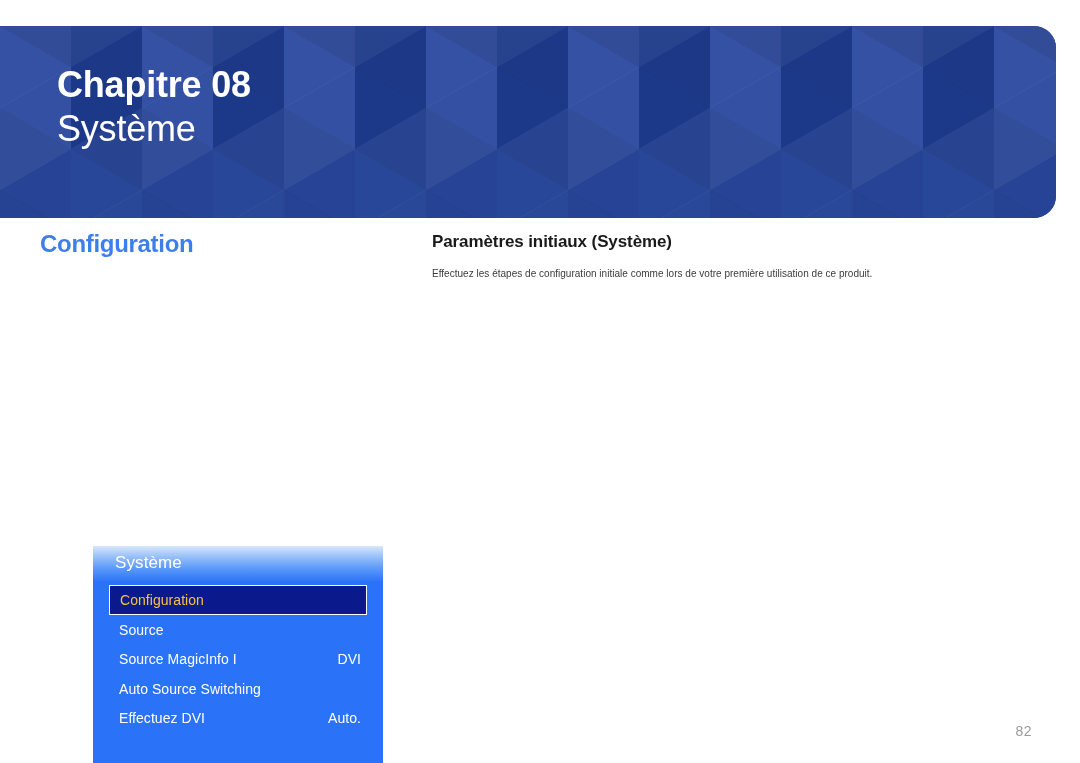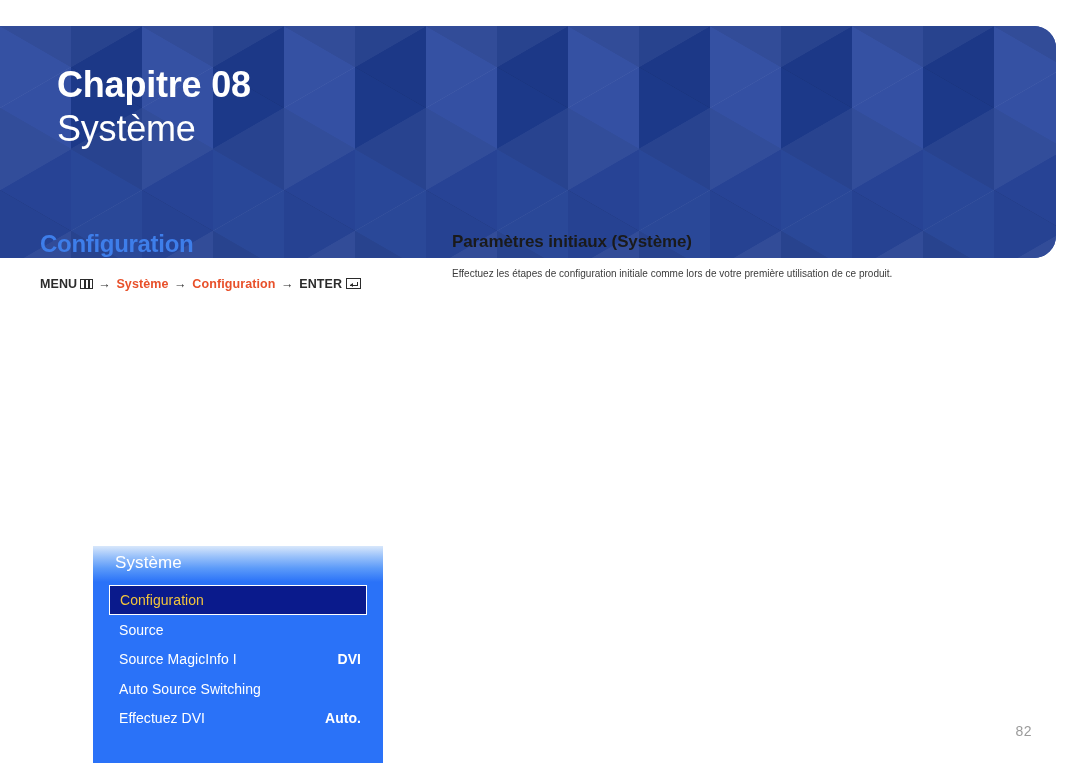--- a/index.html
+++ b/index.html
@@ -19,21 +19,21 @@
     height: 763px;
     background: #ffffff;
   }
 
   
   .banner {
     position: absolute;
     left: 0;
     top: 26px;
     width: 1056px;
-    height: 232px;
+    height: 192px;
     background-color: #20409a;
     border-top-right-radius: 22px;
     border-bottom-right-radius: 22px;
     overflow: hidden;
     padding-left: 8px;
   }
 
   
   .banner-pattern {
     position: absolute;
@@ -197,36 +197,35 @@
     font-size: 14px;
     color: #ffffff;
     letter-spacing: 0.05px;
     white-space: nowrap;
   }
   .osd-row .val {
     font-size: 14px;
     color: #ffffff;
     letter-spacing: 0.05px;
     white-space: nowrap;
-    font-weight: bold;
   }
   .osd-row.selected {
     margin: 0 16px;
     padding-left: 10px;
     padding-right: 8px;
     background: #0a1a8c;
     border: 1.6px solid #ffffff;
     height: 30px;
   }
   .osd-row.selected .lbl { color: #f2c43c; }
 
   
   .right-col {
     position: absolute;
-    left: 452px;
+    left: 432px;
     top: 232px;
     width: 570px;
   }
   .right-heading {
     font-size: 17px;
     font-weight: 700;
     color: #1a1a1a;
     letter-spacing: -0.1px;
     line-height: 1.2;
   }
@@ -260,28 +259,20 @@
     <div class="banner-text">
       <span class="banner-chapter">Chapitre 08</span>
       <span class="banner-title">Système</span>
     </div>
   </div>
 
   <div class="left-col">
 
     <div class="section-heading">Configuration</div>
 
-    <div class="menu-path">
-      <span>MENU</span><span class="ico-menu"></span><span class="arrow">→</span>
-      <span class="hot">Système</span>
-      <span class="arrow">→</span>
-      <span class="hot">Configuration</span>
-      <span class="arrow">→</span>
-      <span>ENTER</span><span class="ico-enter"></span>
-    </div>
 
     <div class="osd">
       <div class="osd-headerfade"></div>
       <div class="osd-title">Système</div>
 
       <div class="osd-list">
 
         <div class="osd-row selected">
           <span class="lbl">Configuration</span>
           <span class="val"></span>

